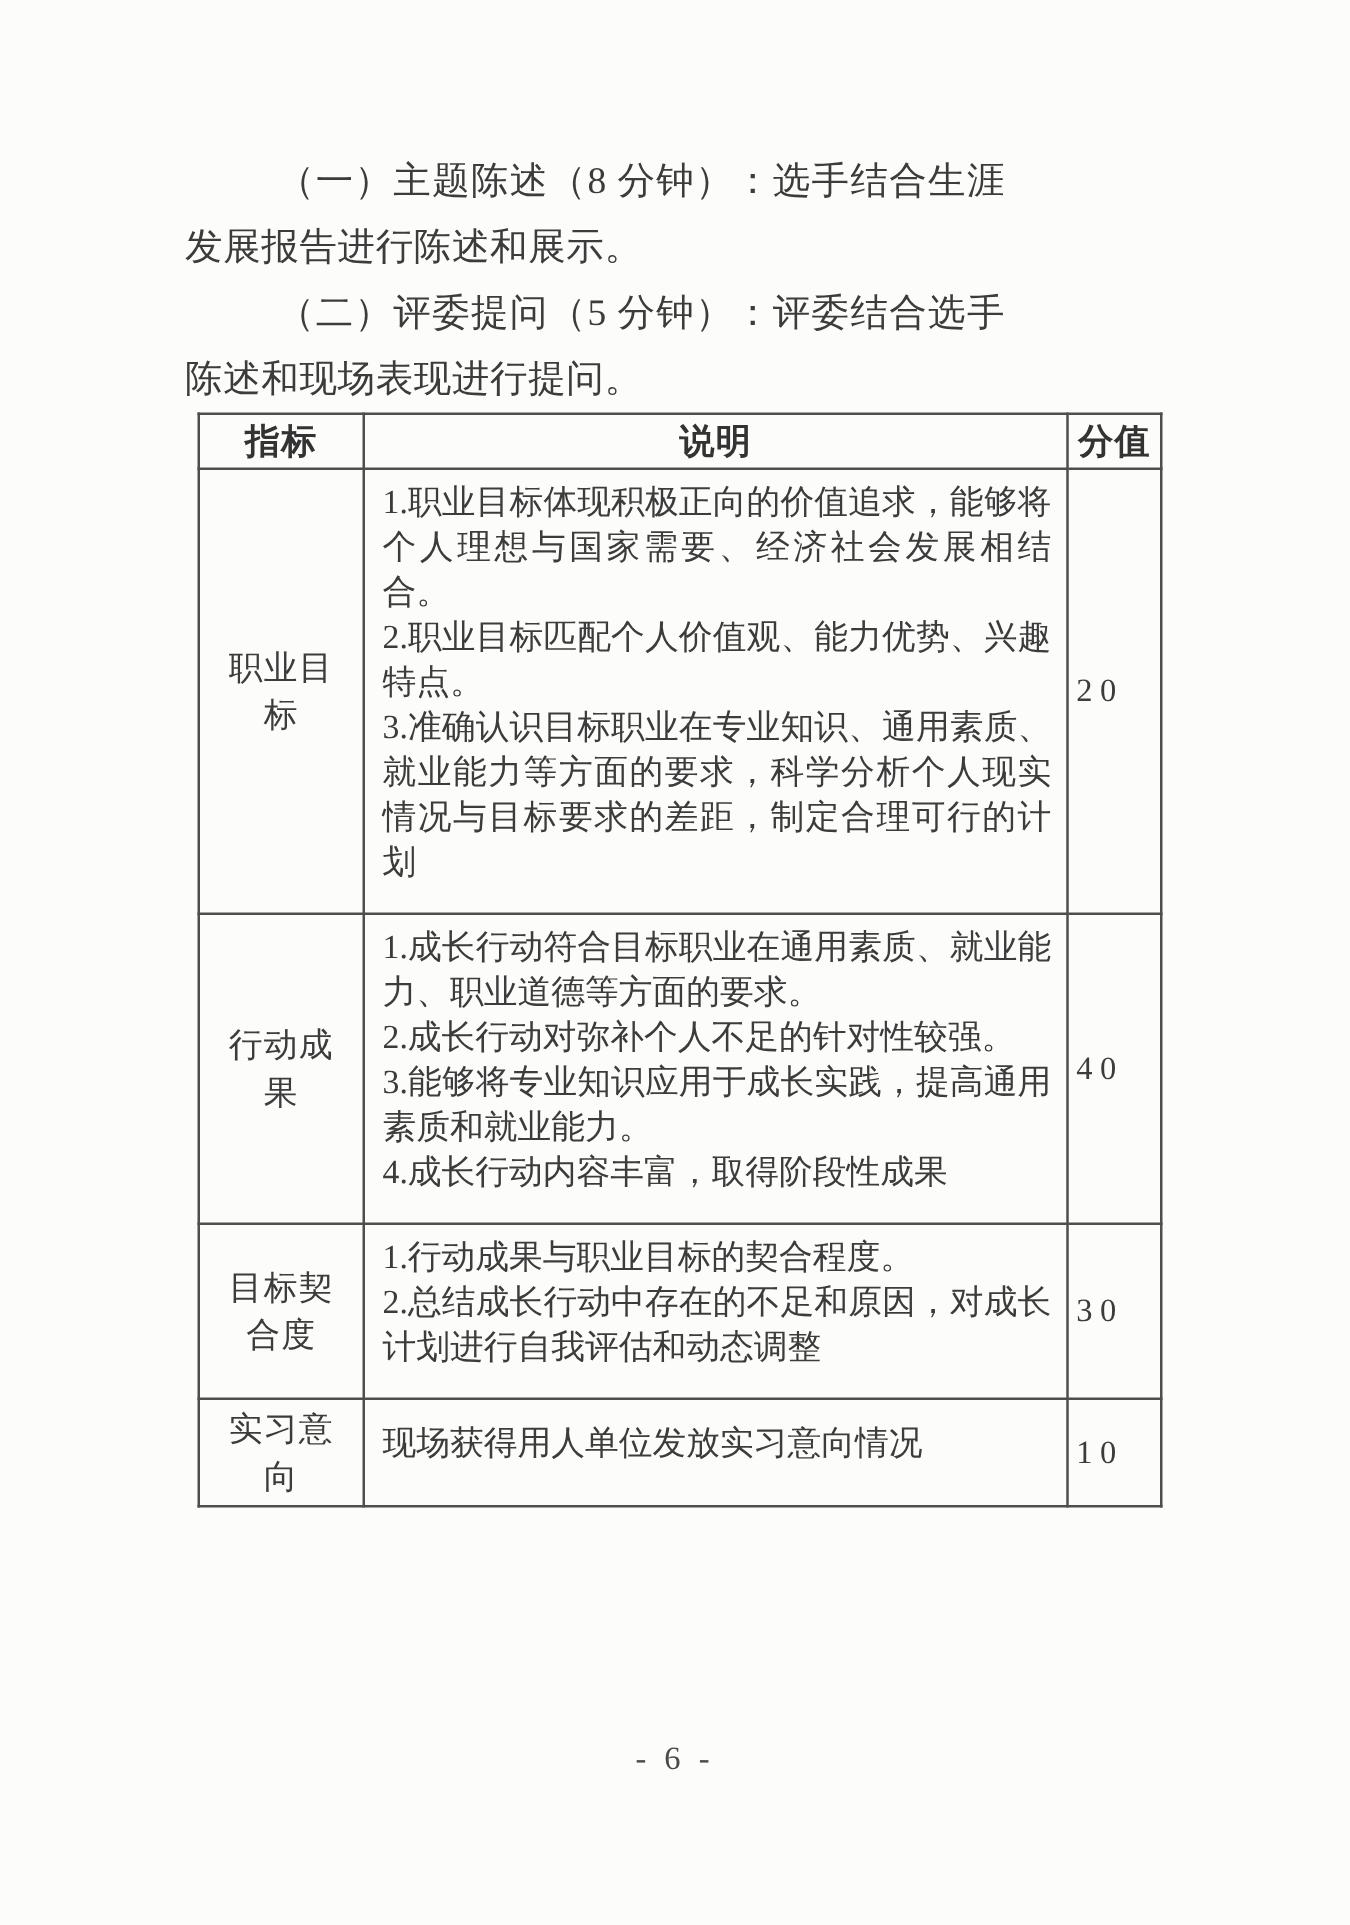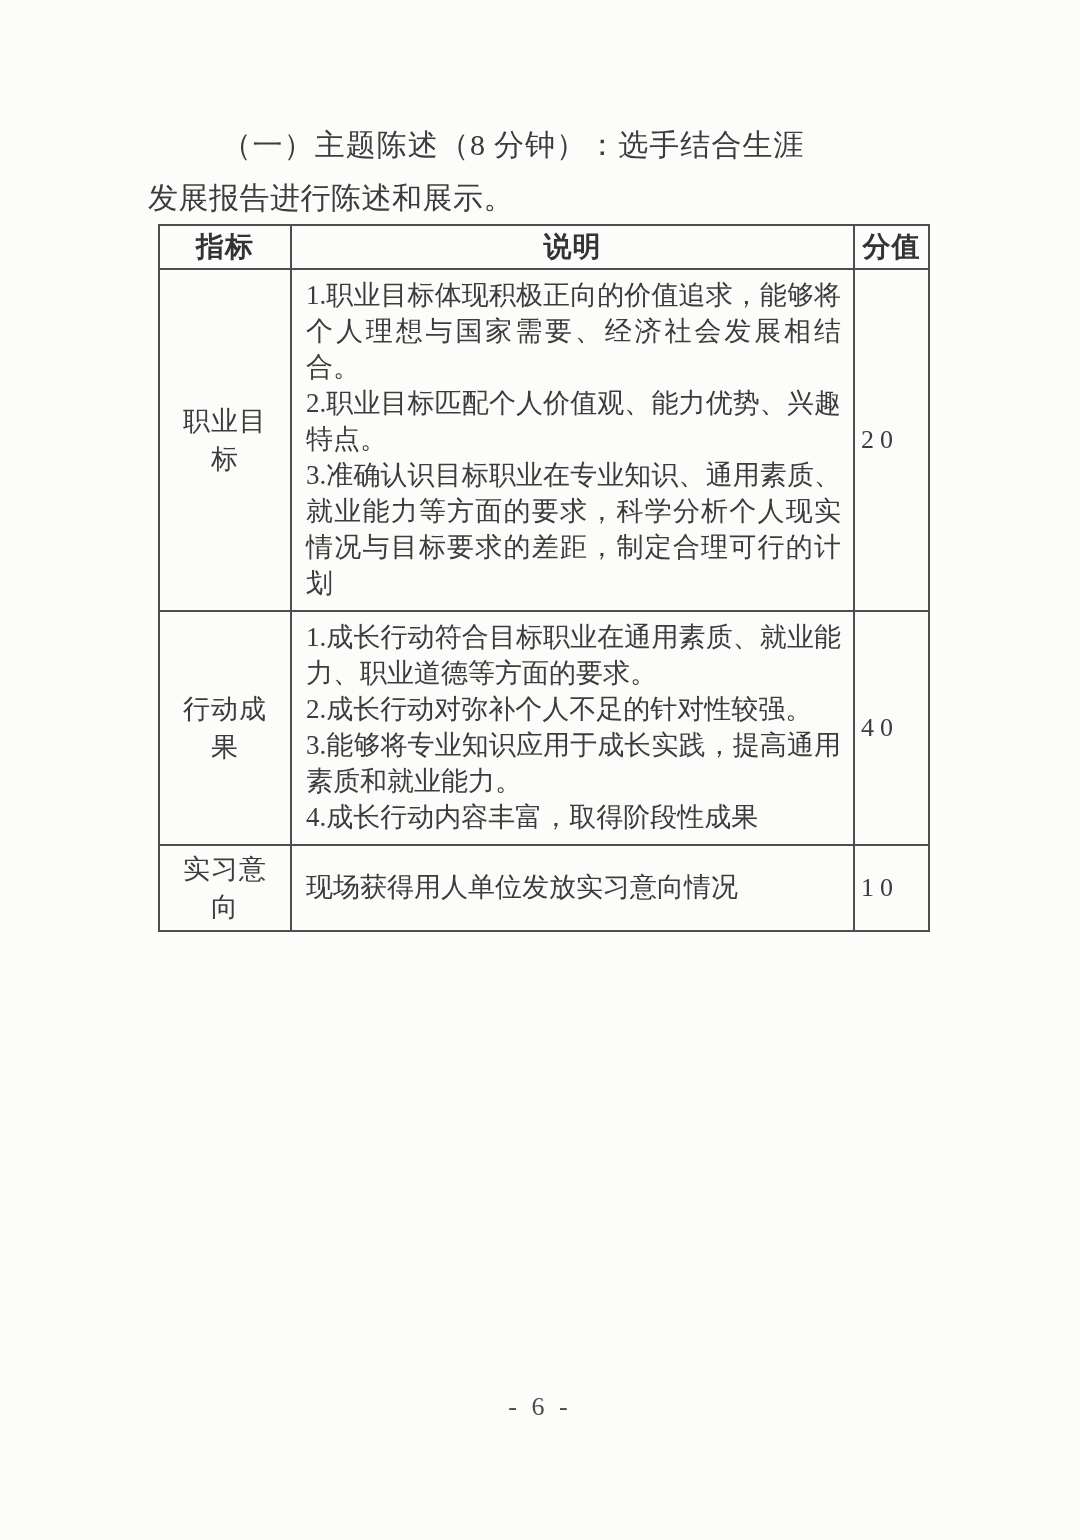--- a/index.html
+++ b/index.html
@@ -59,21 +59,21 @@
   }
   td.ind {
     font-size: 27px;
     text-align: center;
     color: #3c3c3c;
     padding: 4px 16px;
     letter-spacing: 1px;
     line-height: 38px;
   }
   td.desc {
-    padding: 7px 12px 9px 14px;
+    padding: 7px 12px 23px 14px;
   }
   td.desc .item {
     font-size: 27px;
     line-height: 36px;
     text-align: justify;
     color: #3c3c3c;
   }
   td.score {
     font-size: 26px;
     text-align: left;
@@ -95,20 +95,21 @@
     color: #4a4a4a;
     letter-spacing: 4px;
   }
 </style>
 </head>
 <body>
 
 <div class="page">
 
   <p class="para">（一）主题陈述（8 分钟）：选手结合生涯发展报告进行陈述和展示。</p>
+  <p class="para">（二）评委提问（5 分钟）：评委结合选手陈述和现场表现进行提问。</p>
 
 
   <table class="criteria">
     <colgroup>
       <col class="c-ind">
       <col class="c-desc">
       <col class="c-score">
     </colgroup>
     <thead>
       <tr>
@@ -130,20 +131,28 @@
       <tr class="r2">
         <td class="ind">行动成果</td>
         <td class="desc">
           <div class="item">1.成长行动符合目标职业在通用素质、就业能力、职业道德等方面的要求。</div>
           <div class="item">2.成长行动对弥补个人不足的针对性较强。</div>
           <div class="item">3.能够将专业知识应用于成长实践，提高通用素质和就业能力。</div>
           <div class="item">4.成长行动内容丰富，取得阶段性成果</div>
         </td>
         <td class="score">40</td>
       </tr>
+      <tr class="r3">
+        <td class="ind">目标契合度</td>
+        <td class="desc">
+          <div class="item">1.行动成果与职业目标的契合程度。</div>
+          <div class="item">2.总结成长行动中存在的不足和原因，对成长计划进行自我评估和动态调整</div>
+        </td>
+        <td class="score">30</td>
+      </tr>
       <tr class="r4">
         <td class="ind">实习意向</td>
         <td class="desc">
           <div class="item">现场获得用人单位发放实习意向情况</div>
         </td>
         <td class="score">10</td>
       </tr>
     </tbody>
   </table>
 

